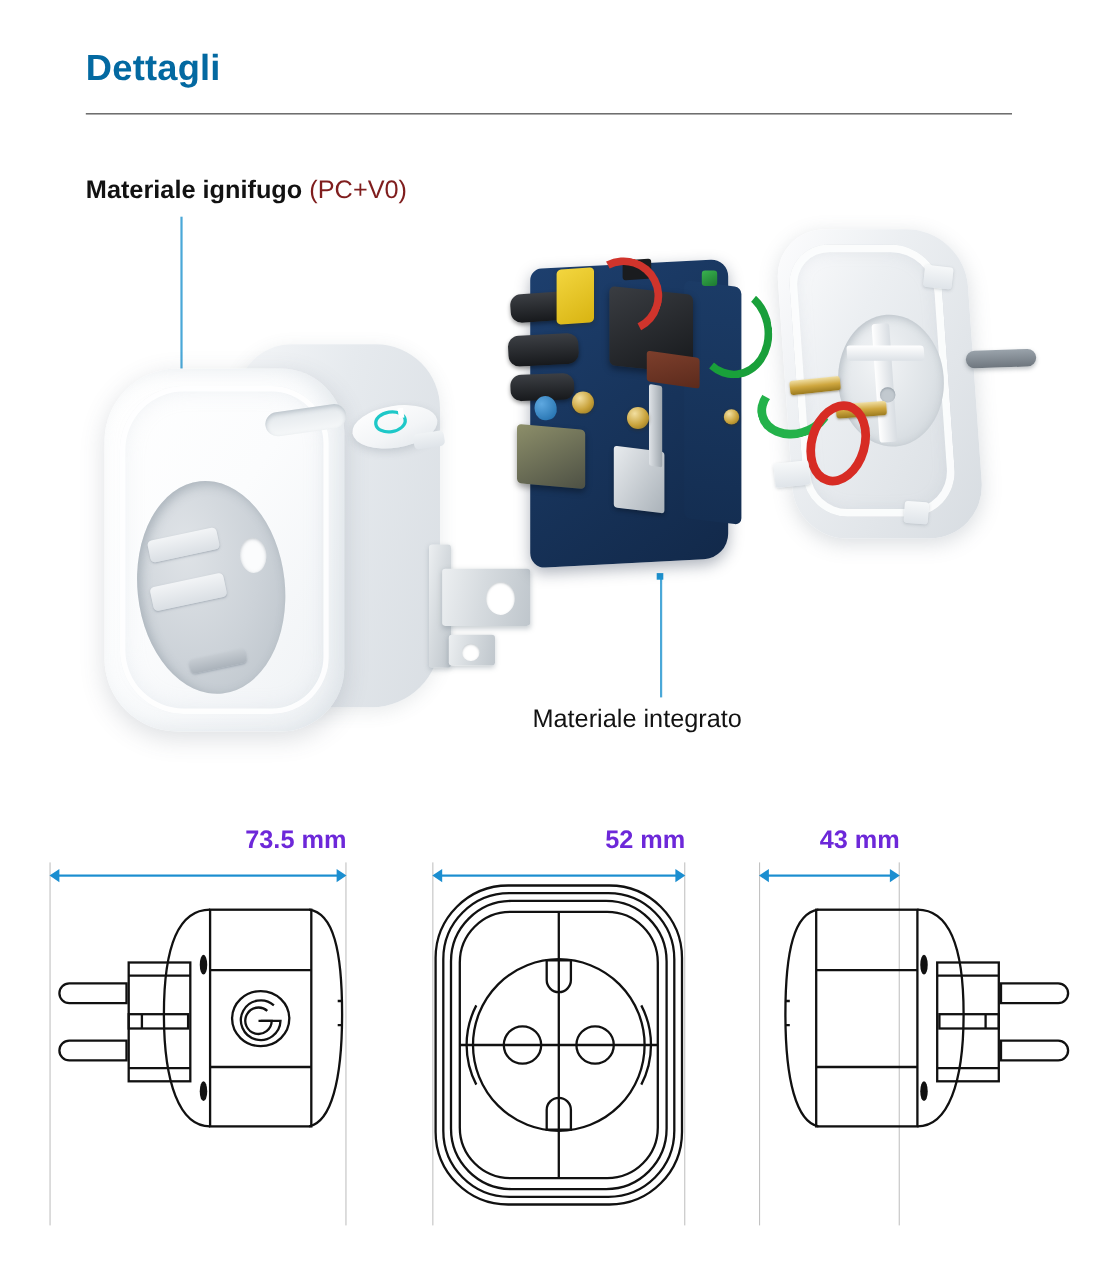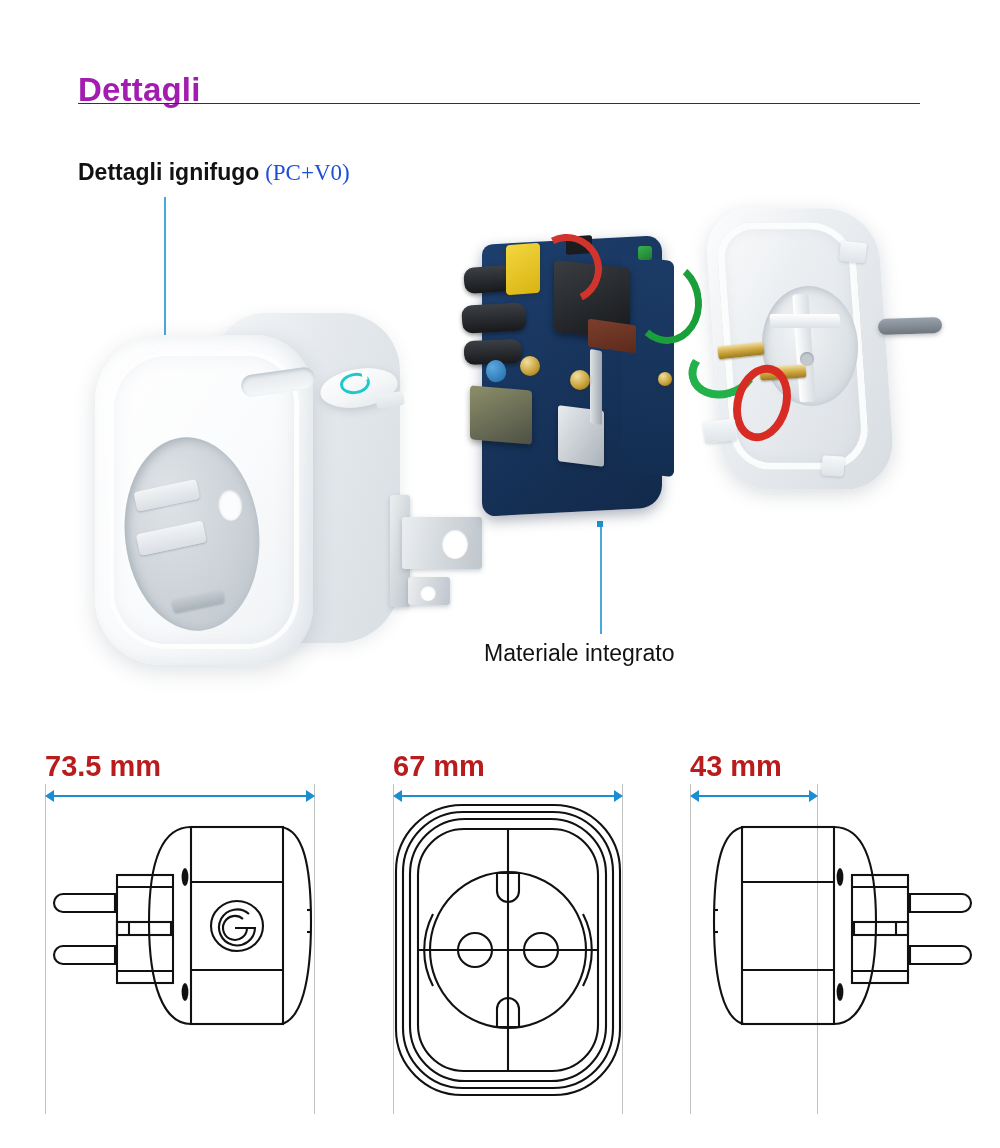--- a/index.html
+++ b/index.html
@@ -17,22 +17,21 @@
   }
 
   
   #page-title {
     position: absolute;
     left: 78px;
     top: 43px;
     font-size: 33px;
     font-weight: bold;
     letter-spacing: 0.2px;
-    color: #a21caf;
-    margin-top: 28px;
+    color: #0369a1;
   }
   #title-rule {
     position: absolute;
     left: 78px;
     top: 103px;
     width: 842px;
     height: 1px;
     background: #333333;
   }
 
@@ -41,21 +40,21 @@
     position: absolute;
     white-space: nowrap;
     font-size: 23px;
     color: #121212;
   }
   #callout-material {
     left: 78px;
     top: 159px;
   }
   #callout-material .strong { font-weight: bold; }
-  #callout-material .light { font-weight: normal; color: #1d4ed8; font-family: Liberation Serif, serif; }
+  #callout-material .light { font-weight: normal; color: #7f1d1d; }
 
   #callout-circuit {
     left: 484px;
     top: 640px;
     font-weight: normal;
   }
 
   
   .leader {
     position: absolute;
@@ -471,24 +470,24 @@
     left: 0;
     top: 742px;
     width: 1000px;
     height: 406px;
   }
   .dim-group { position: absolute; top: 0; }
   .dim-label {
     position: absolute;
     top: 8px;
     width: 100%;
-    text-align: left;
-    font-size: 29px;
+    text-align: right;
+    font-size: 23px;
     font-weight: bold;
-    color: #b91c1c;
+    color: #6d28d9;
     white-space: nowrap;
   }
   .ext-line {
     position: absolute;
     top: 42px;
     width: 1px;
     height: 330px;
     background: #c2c2c2;
   }
   .dim-arrow-row {
@@ -534,21 +533,21 @@
   #ext-h-l { left: 690px; }
   #ext-h-r { left: 817px; }
 </style>
 </head>
 <body>
 
 <div id="page-title">Dettagli</div>
 <div id="title-rule"></div>
 
 <div class="callout-label" id="callout-material">
-  <span class="strong">Dettagli ignifugo</span><span class="light"> (PC+V0)</span>
+  <span class="strong">Materiale ignifugo</span><span class="light"> (PC+V0)</span>
 </div>
 <div class="leader leader-v" id="leader-material-line"></div>
 <div class="leader-dot" id="leader-material-dot"></div>
 
 <div class="callout-label" id="callout-circuit">Materiale integrato</div>
 <div class="leader leader-v" id="leader-circuit-line"></div>
 <div class="leader-dot" id="leader-circuit-dot"></div>
 
 <div id="photo-stage">
 
@@ -665,21 +664,21 @@
 
       <g fill="none" stroke="#111111" stroke-width="2.1">
         <ellipse cx="192" cy="124" rx="26" ry="25"></ellipse>
         <path d="M204 112 a18 18 0 1 0 6 14 h-18"></path>
         <path d="M198 117 a12 12 0 1 0 4 9 h-12"></path>
       </g>
     </svg>
   </div>
 
   <div class="dim-group" id="dim-group-depth">
-    <div class="dim-label">67 mm</div>
+    <div class="dim-label">52 mm</div>
     <div class="dim-arrow-row">
       <div class="dim-head dim-head-left"></div>
       <div class="dim-line"></div>
       <div class="dim-head dim-head-right"></div>
     </div>
     <svg class="tech-svg" width="240" height="310" viewBox="0 0 240 310">
       <g fill="none" stroke="#111111" stroke-width="2.1">
         <rect x="3" y="3" width="224" height="290" rx="66" ry="66"></rect>
         <rect x="10" y="10" width="210" height="276" rx="60" ry="60"></rect>
         <rect x="17" y="17" width="196" height="262" rx="55" ry="55"></rect>

